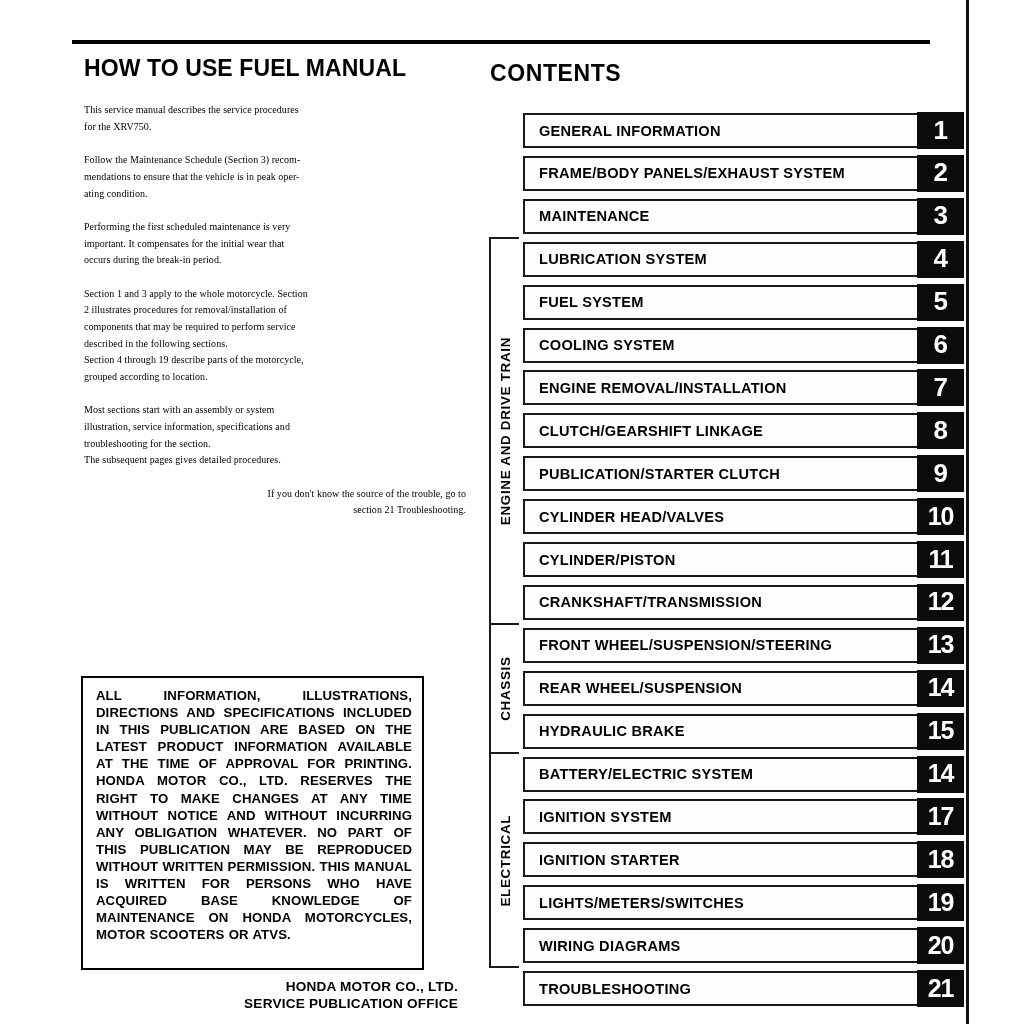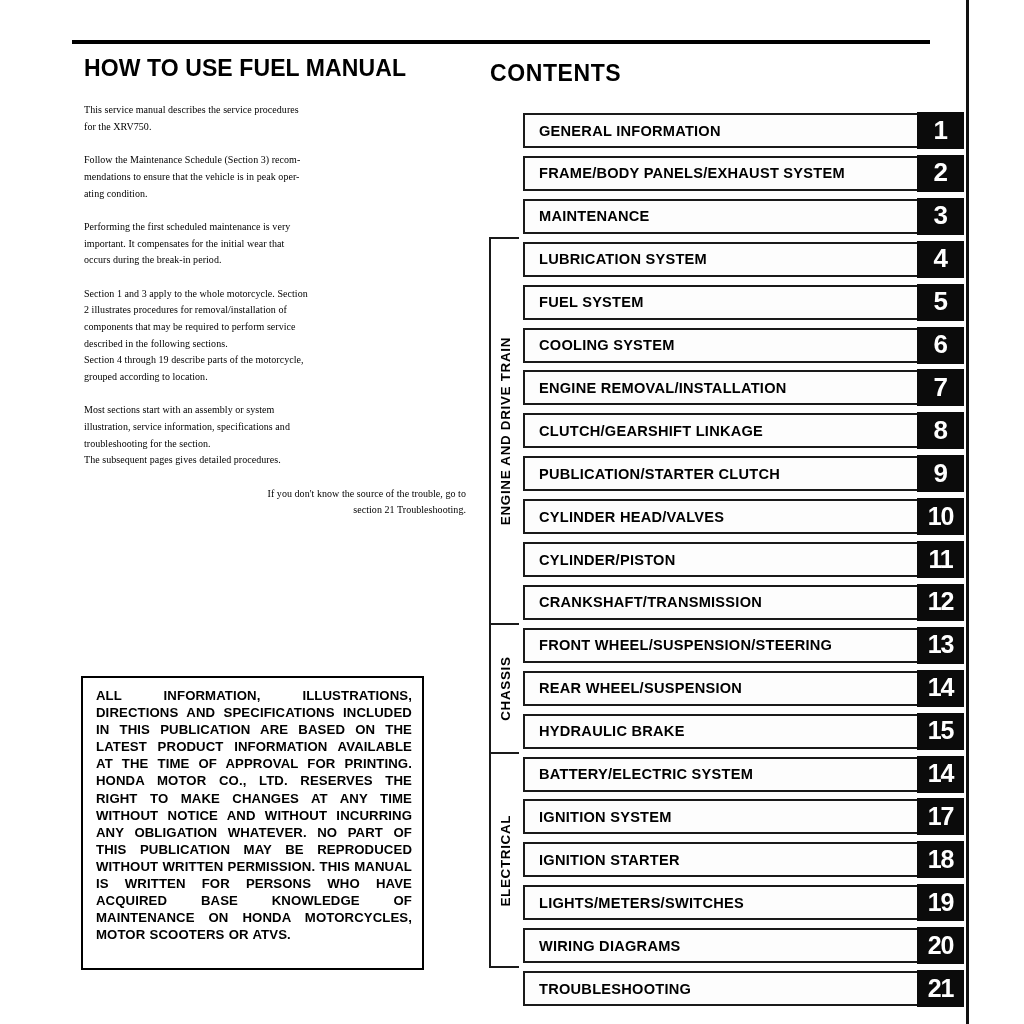--- a/index.html
+++ b/index.html
@@ -222,20 +222,24 @@
 troubleshooting for the section.
 The subsequent pages gives detailed procedures.</p>
     <p class="body-para">If you don't know the source of the trouble, go to
 section 21 Troubleshooting.</p>
   </div>
 
   <div id="disclaimer-box">
     <div id="disclaimer-text">ALL INFORMATION, ILLUSTRATIONS, DIRECTIONS AND SPECIFICATIONS INCLUDED IN THIS PUBLICATION ARE BASED ON THE LATEST PRODUCT INFORMATION AVAILABLE AT THE TIME OF APPROVAL FOR PRINTING. HONDA MOTOR CO., LTD. RESERVES THE RIGHT TO MAKE CHANGES AT ANY TIME WITHOUT NOTICE AND WITHOUT INCURRING ANY OBLIGATION WHATEVER. NO PART OF THIS PUBLICATION MAY BE REPRODUCED WITHOUT WRITTEN PERMISSION. THIS MANUAL IS WRITTEN FOR PERSONS WHO HAVE ACQUIRED BASE KNOWLEDGE OF MAINTENANCE ON HONDA MOTORCYCLES, MOTOR SCOOTERS OR ATVS.</div>
   </div>
 
+  <div id="publisher">
+    <div>HONDA MOTOR CO., LTD.</div>
+    <div>SERVICE PUBLICATION OFFICE</div>
+  </div>
 
   <div id="contents-title">CONTENTS</div>
 
   <div id="contents-list">
       <div class="group-bracket" style="top: 236.7px; height: 388.2px;">
         <div class="group-label">ENGINE AND DRIVE TRAIN</div>
       </div>
       <div class="group-bracket" style="top: 622.8px; height: 130.8px;">
         <div class="group-label">CHASSIS</div>
       </div>

